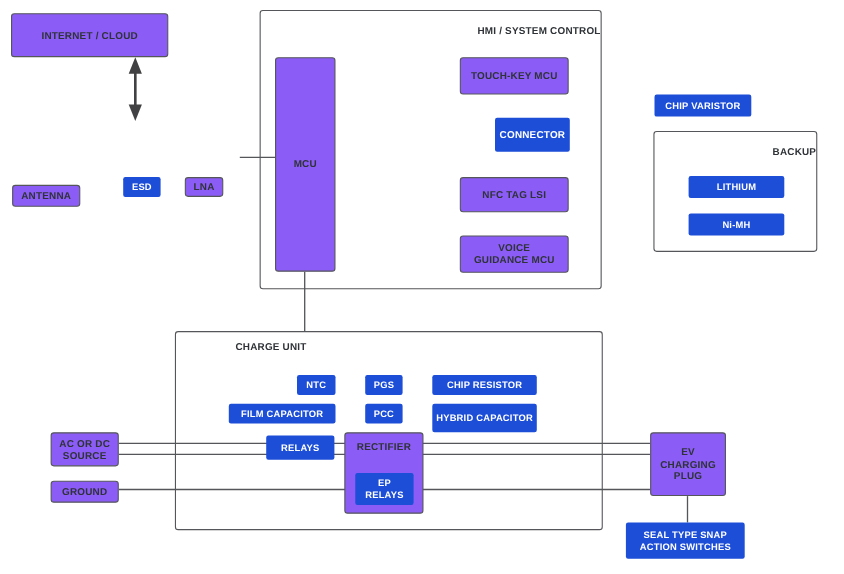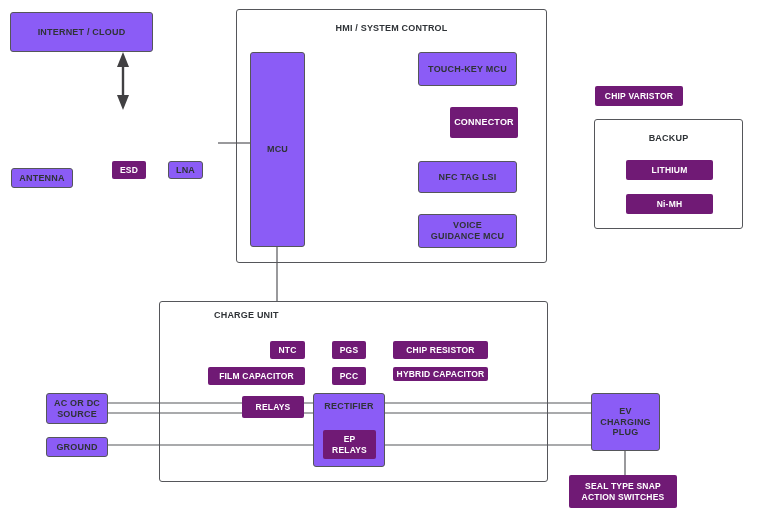--- a/index.html
+++ b/index.html
@@ -7,23 +7,23 @@
   #stage {
     position:relative; width:767px; height:522px; background:#ffffff;
     font-family:"Liberation Sans", sans-serif; overflow:hidden;
   }
   #wires { position:absolute; left:0; top:0; width:767px; height:522px; pointer-events:none; }
 
   .box { position:absolute; display:flex; align-items:center; justify-content:center;
          text-align:center; font-weight:bold; color:#2f3337; line-height:1.2; }
   .outline { background:#8b5cf6; border:1.4px solid #55565a; border-radius:3px; font-size:9px; letter-spacing:.2px; }
   .container { background:transparent; border:1.4px solid #55565a; border-radius:3px; }
-  .container .title { position:absolute; left:0; right:0; text-align:center; font-size:9px;
+  .container .title { position:absolute; left:0; right:0; text-align:right; font-size:9px;
                       font-weight:bold; color:#2f3337; letter-spacing:.2px; }
-  .teal { background:#701a75; color:#ffffff; border-radius:2px; font-size:8.5px; letter-spacing:.2px; line-height:1.25; }
+  .teal { background:#1d4ed8; color:#ffffff; border-radius:2px; font-size:8.5px; letter-spacing:.2px; line-height:1.25; }
 
   
   .internet-cloud   { left:10px;  top:12px;  width:143px; height:40px; }
   .communication    { left:88px;  top:109px; width:130px; height:82px; }
   .communication .title { top:11px; }
   .esd              { left:112px; top:161px; width:34px;  height:18px; }
   .lna              { left:168px; top:161px; width:35px;  height:18px;align-items:center; }
   .antenna          { left:11px;  top:168px; width:62px;  height:20px; }
 
   
@@ -43,21 +43,21 @@
   .nimh             { left:626px; top:194px; width:87px;  height:20px; }
 
   
   .charge-unit        { left:159px; top:301px; width:389px; height:181px; }
   .charge-unit .title { left:54px;  top:8px; text-align:right; right:auto; }
   .ntc              { left:270px; top:341px; width:35px;  height:18px; }
   .pgs              { left:332px; top:341px; width:34px;  height:18px; }
   .chip-resistor    { left:393px; top:341px; width:95px;  height:18px; }
   .film-capacitor   { left:208px; top:367px; width:97px;  height:18px; }
   .pcc              { left:332px; top:367px; width:34px;  height:18px; }
-  .hybrid-capacitor { left:393px; top:367px; width:95px;  height:14px; }
+  .hybrid-capacitor { left:393px; top:367px; width:95px;  height:26px; }
   .relays           { left:242px; top:396px; width:62px;  height:22px; }
   .rectifier        { left:313px; top:393px; width:72px;  height:74px; align-items:flex-start; padding-top:7px; }
   .ep-relays        { left:323px; top:430px; width:53px;  height:29px; padding:4px 6px; }
   .photomos-relays  { left:393px; top:393px; width:95px;  height:30px; padding:2px 14px; }
 
   
   .ac-dc-source     { left:46px;  top:393px; width:62px;  height:31px; padding:2px 4px; }
   .ground           { left:46px;  top:437px; width:62px;  height:20px; }
   .ev-charging-plug { left:591px; top:393px; width:69px;  height:58px; padding:2px 6px; }
   .seal-switches    { left:569px; top:475px; width:108px; height:33px; padding:2px 4px; }

